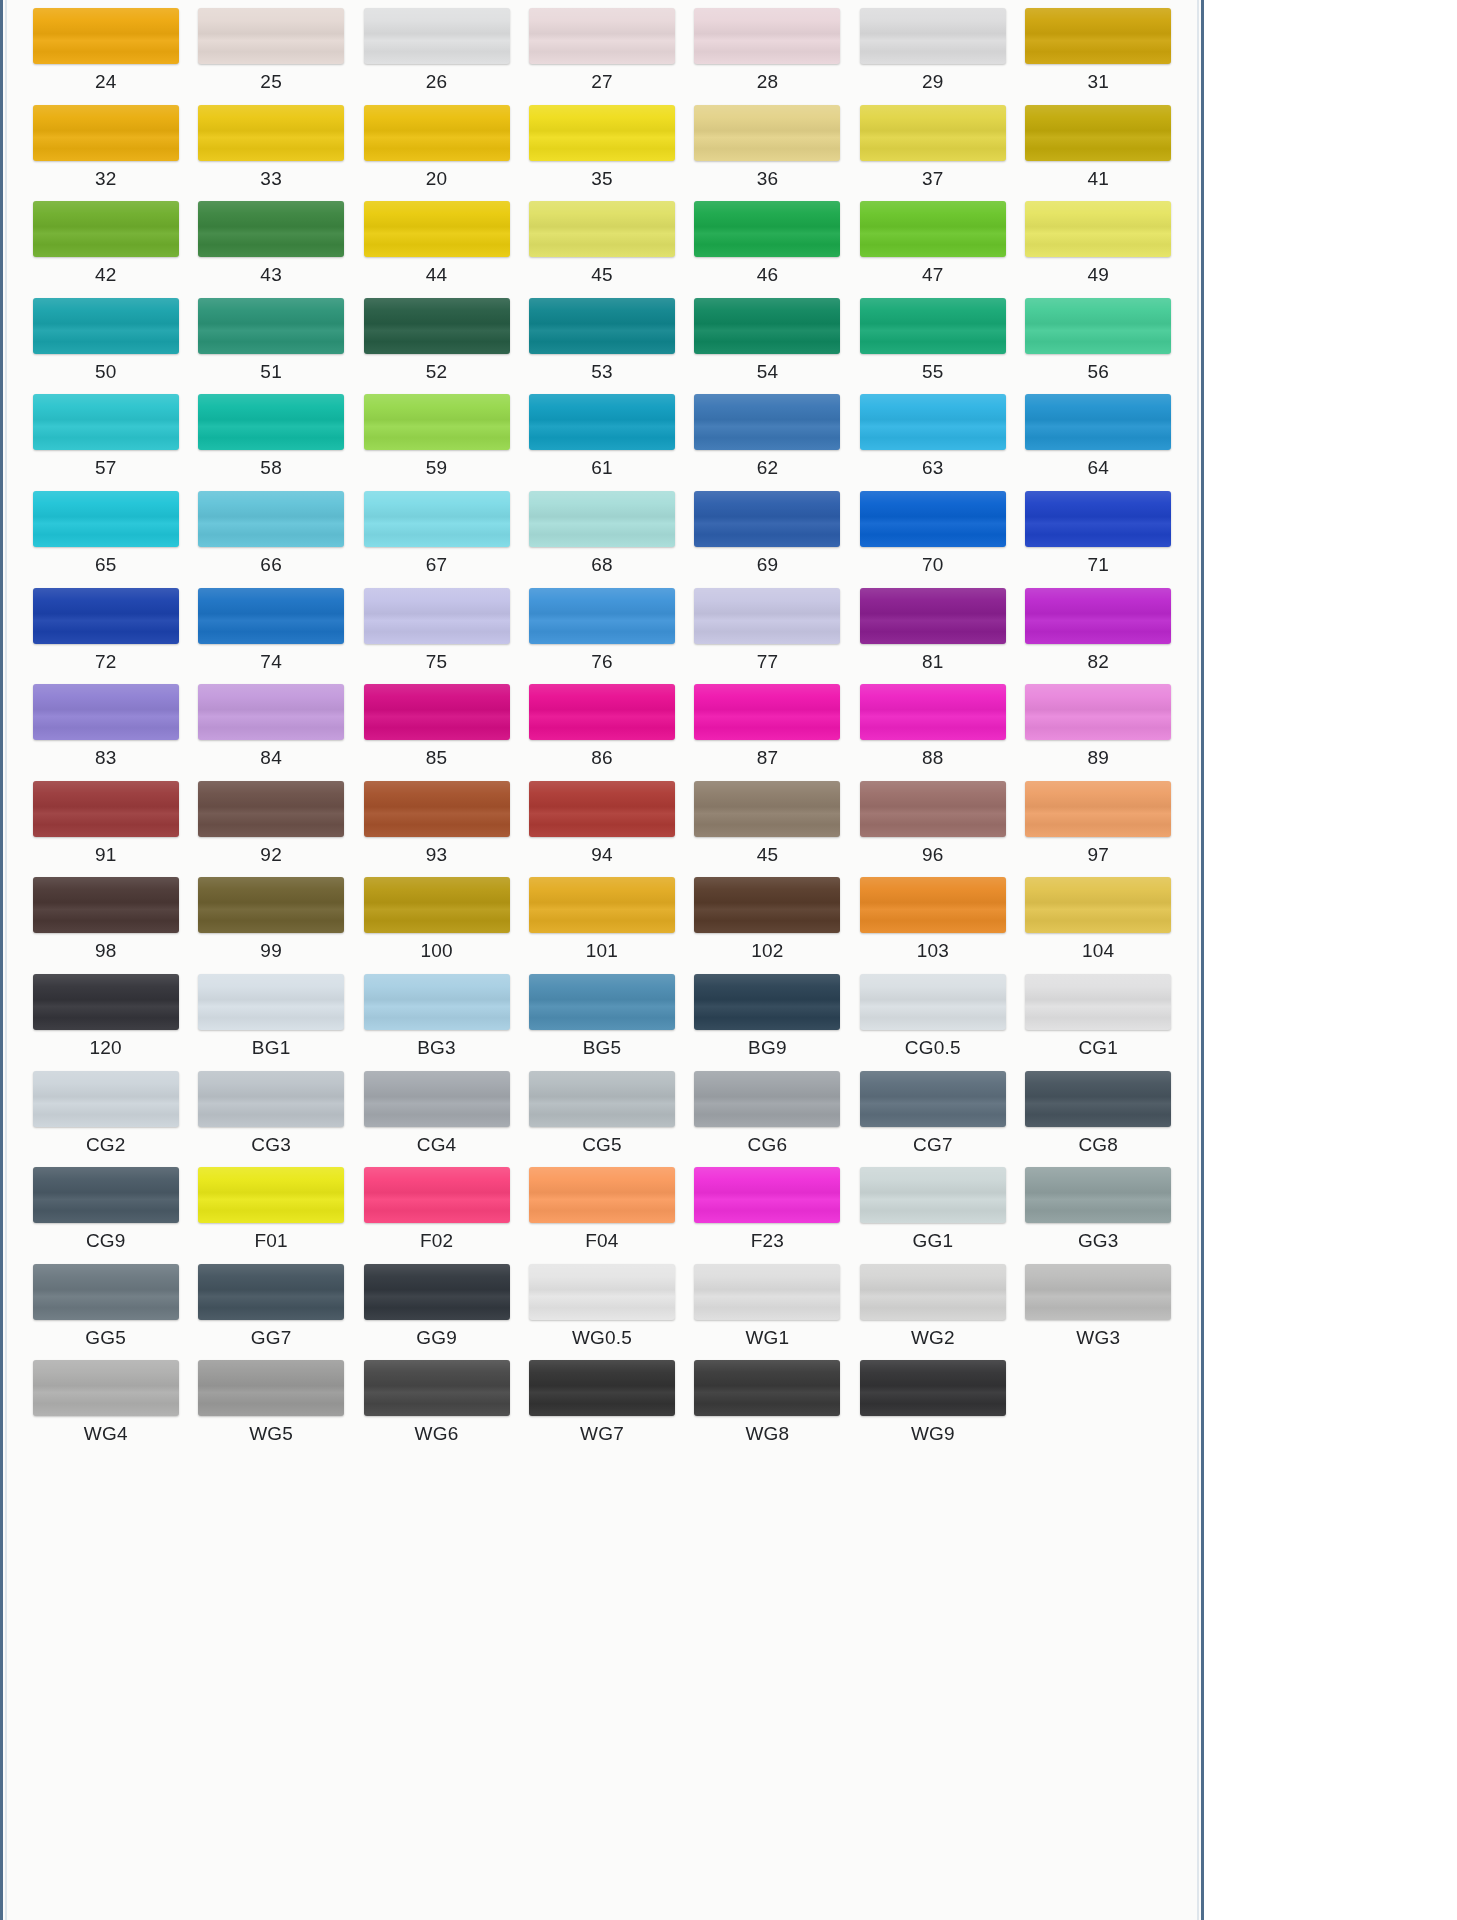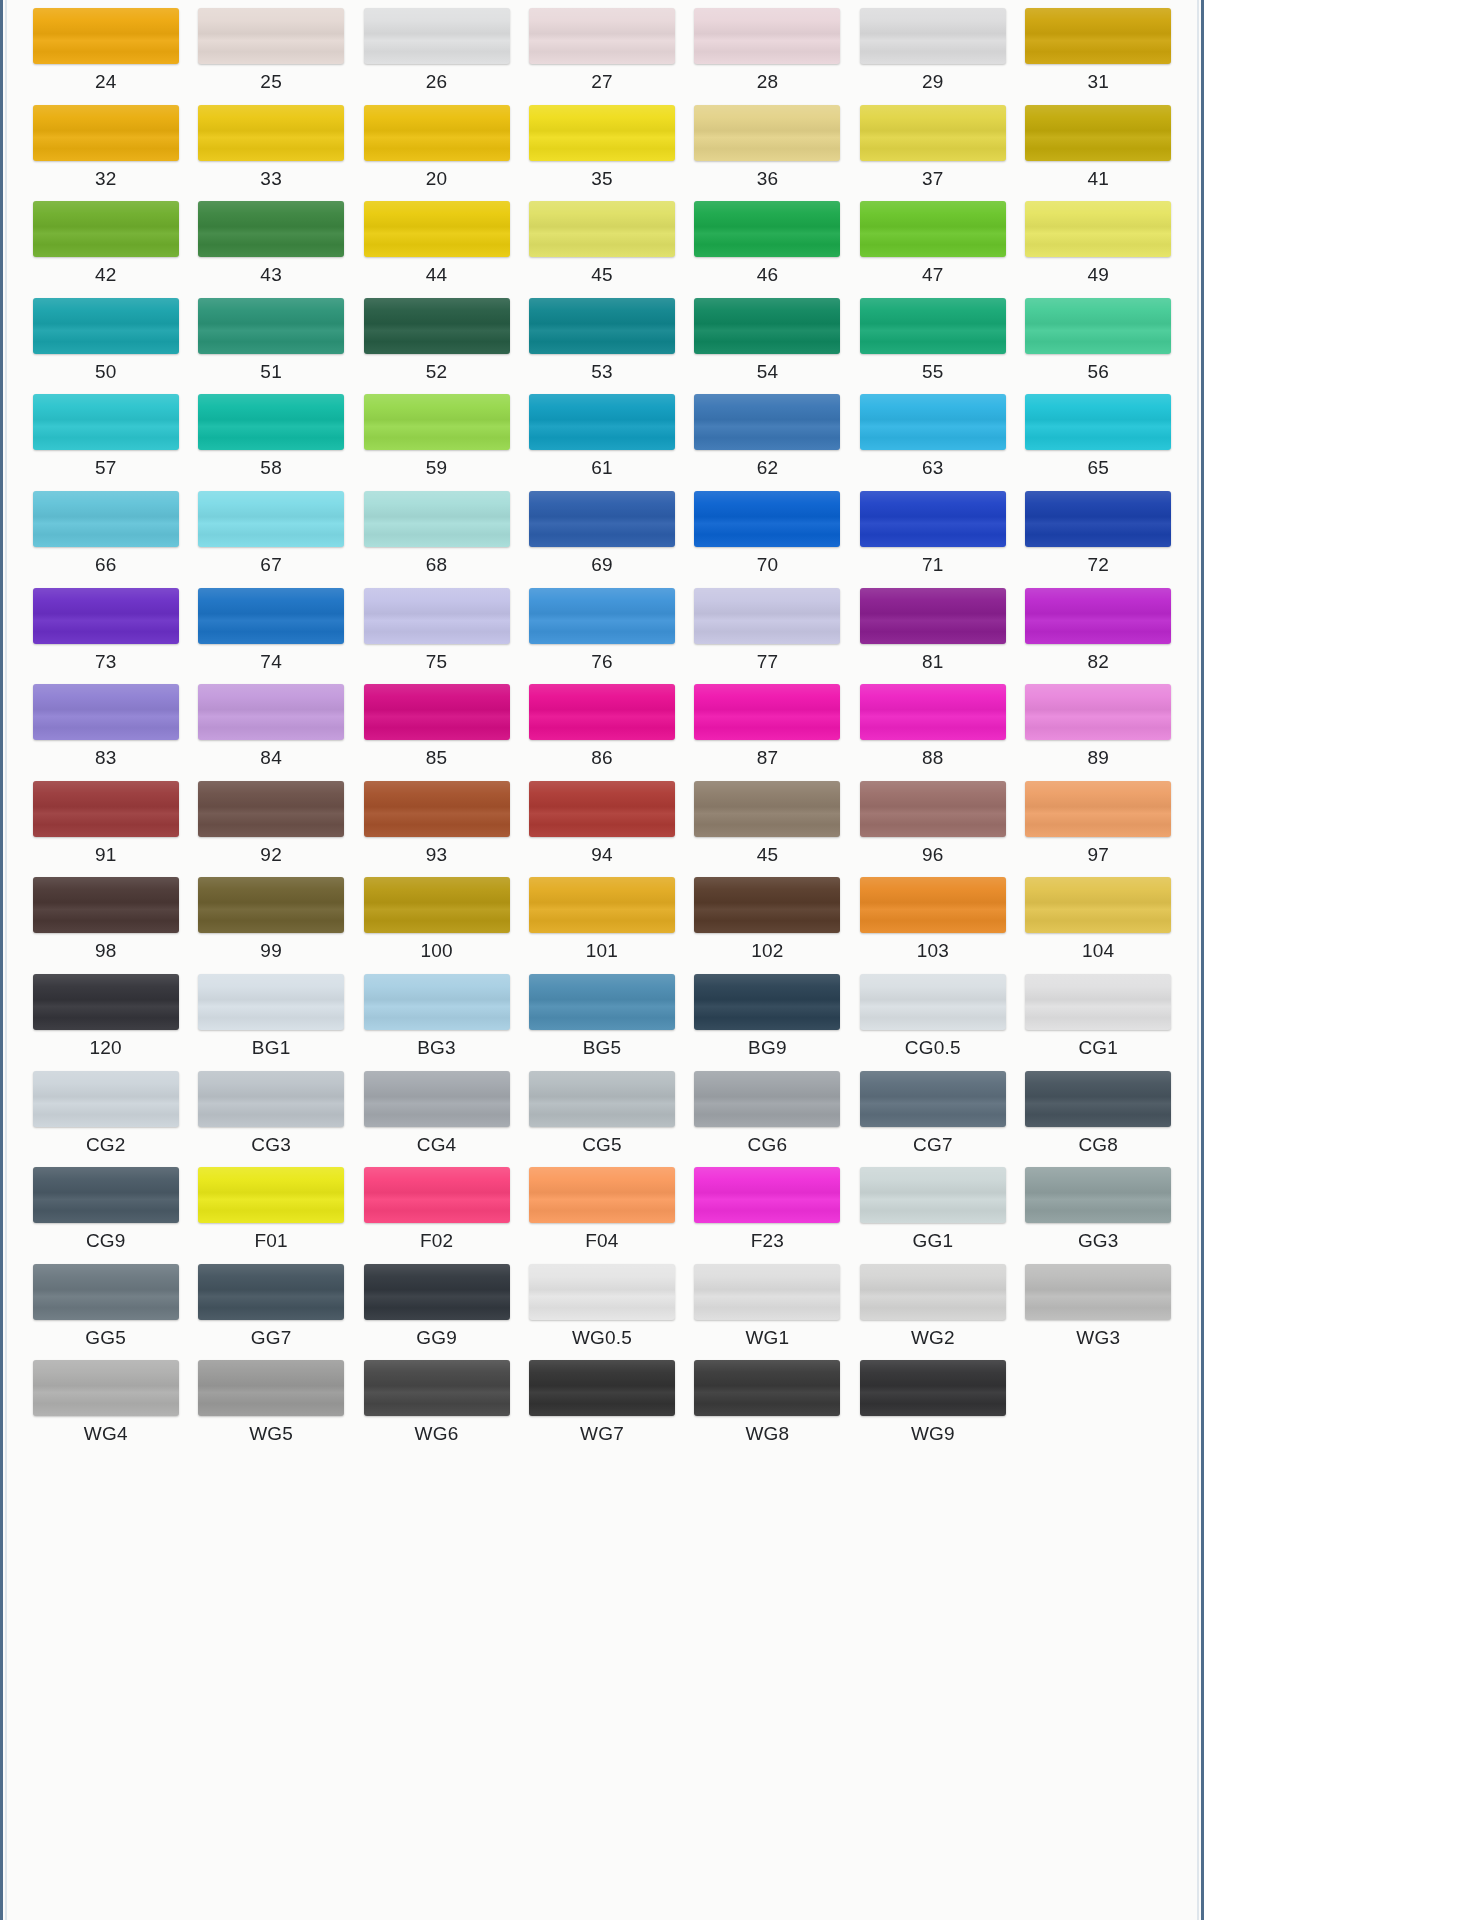--- a/index.html
+++ b/index.html
@@ -246,20 +246,24 @@
         </div>
         <div class="cell">
           <div class="swatch" style="background: rgb(59, 118, 180);"></div>
           <div class="label">62</div>
         </div>
         <div class="cell">
           <div class="swatch" style="background: rgb(47, 180, 228);"></div>
           <div class="label">63</div>
         </div>
         <div class="cell">
+          <div class="swatch" style="background: rgb(34, 147, 207);"></div>
+          <div class="label">64</div>
+        </div>
+        <div class="cell">
           <div class="swatch" style="background: rgb(31, 196, 215);"></div>
           <div class="label">65</div>
         </div>
         <div class="cell">
           <div class="swatch" style="background: rgb(98, 195, 216);"></div>
           <div class="label">66</div>
         </div>
         <div class="cell">
           <div class="swatch" style="background: rgb(126, 219, 231);"></div>
           <div class="label">67</div>
@@ -276,24 +280,20 @@
           <div class="swatch" style="background: rgb(10, 98, 208);"></div>
           <div class="label">70</div>
         </div>
         <div class="cell">
           <div class="swatch" style="background: rgb(32, 67, 199);"></div>
           <div class="label">71</div>
         </div>
         <div class="cell">
           <div class="swatch" style="background: rgb(28, 66, 173);"></div>
           <div class="label">72</div>
-        </div>
-        <div class="cell">
-          <div class="swatch" style="background: rgb(107, 47, 198);"></div>
-          <div class="label">73</div>
         </div>
         <div class="cell">
           <div class="swatch" style="background: rgb(29, 115, 196);"></div>
           <div class="label">74</div>
         </div>
         <div class="cell">
           <div class="swatch" style="background: rgb(195, 194, 232);"></div>
           <div class="label">75</div>
         </div>
         <div class="cell">

